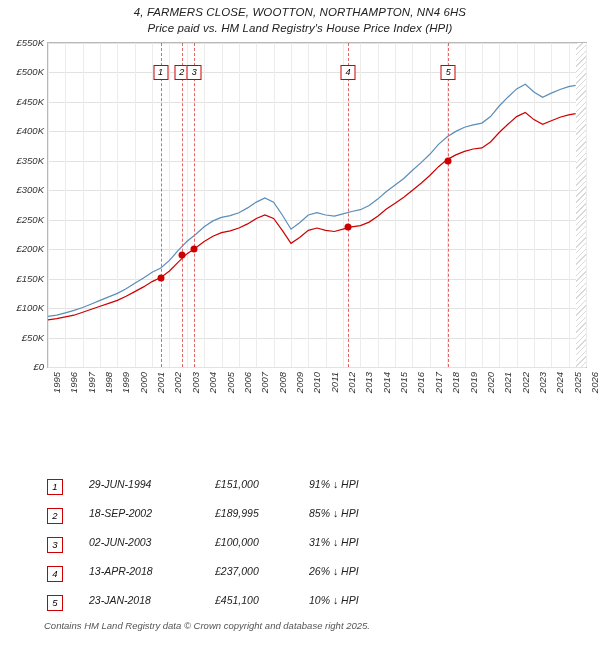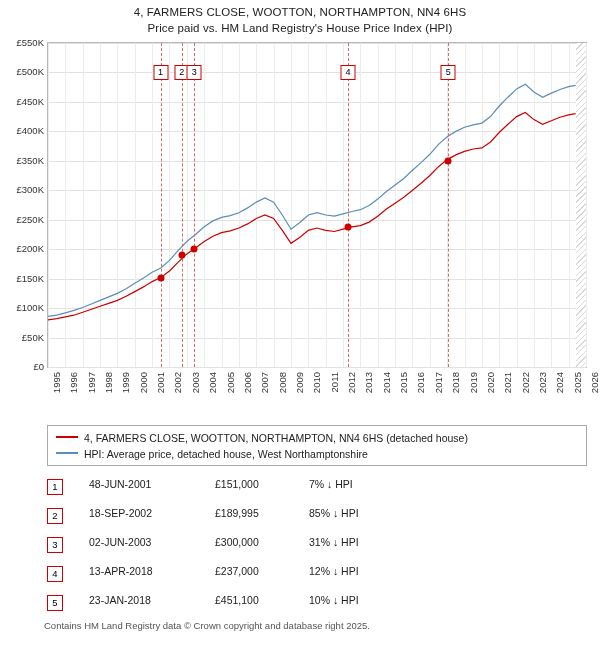--- a/index.html
+++ b/index.html
@@ -12,20 +12,21 @@
     background: #ffffff;
     font-family: "Liberation Sans", sans-serif;
     color: #000000;
     position: relative;
     overflow: hidden;
   }
   #page {
     position: relative;
     width: 600px;
     height: 650px;
+    font-style: italic;
   }
   .title {
     position: absolute;
     left: 0;
     width: 600px;
     text-align: center;
     font-size: 11.5px;
     color: #222;
     letter-spacing: 0.1px;
   }
@@ -326,53 +327,45 @@
       <div class="ylabel" style="top: 248.182px;">£200K</div>
       <div class="ylabel" style="top: 218.727px;">£250K</div>
       <div class="ylabel" style="top: 189.273px;">£300K</div>
       <div class="ylabel" style="top: 159.818px;">£350K</div>
       <div class="ylabel" style="top: 130.364px;">£400K</div>
       <div class="ylabel" style="top: 100.909px;">£450K</div>
       <div class="ylabel" style="top: 71.4545px;">£500K</div>
       <div class="ylabel" style="top: 42px;">£550K</div>
     </div>
 
-  <div id="legend">
-    <div class="legrow" style="top:6px;">
-      <span class="swatch"></span><span>4, FARMERS CLOSE, WOOTTON, NORTHAMPTON, NN4 6HS (detached house)</span>
-    </div>
-    <div class="legrow blue" style="top:22px;">
-      <span class="swatch"></span><span>HPI: Average price, detached house, West Northamptonshire</span>
-    </div>
-  </div>
 
   <div id="events">
       <div class="erow">
         <div class="enum">1</div>
-        <div class="edate">48-JUN-2001</div>
+        <div class="edate">29-JUN-1994</div>
         <div class="eprice">£151,000</div>
-        <div class="ehpi">7% ↓ HPI</div>
+        <div class="ehpi">91% ↓ HPI</div>
       </div>
       <div class="erow">
         <div class="enum">2</div>
         <div class="edate">18-SEP-2002</div>
         <div class="eprice">£189,995</div>
         <div class="ehpi">85% ↓ HPI</div>
       </div>
       <div class="erow">
         <div class="enum">3</div>
         <div class="edate">02-JUN-2003</div>
-        <div class="eprice">£300,000</div>
+        <div class="eprice">£100,000</div>
         <div class="ehpi">31% ↓ HPI</div>
       </div>
       <div class="erow">
         <div class="enum">4</div>
         <div class="edate">13-APR-2018</div>
         <div class="eprice">£237,000</div>
-        <div class="ehpi">12% ↓ HPI</div>
+        <div class="ehpi">26% ↓ HPI</div>
       </div>
       <div class="erow">
         <div class="enum">5</div>
         <div class="edate">23-JAN-2018</div>
         <div class="eprice">£451,100</div>
         <div class="ehpi">10% ↓ HPI</div>
       </div>
     </div>
 
   <div id="footer">

